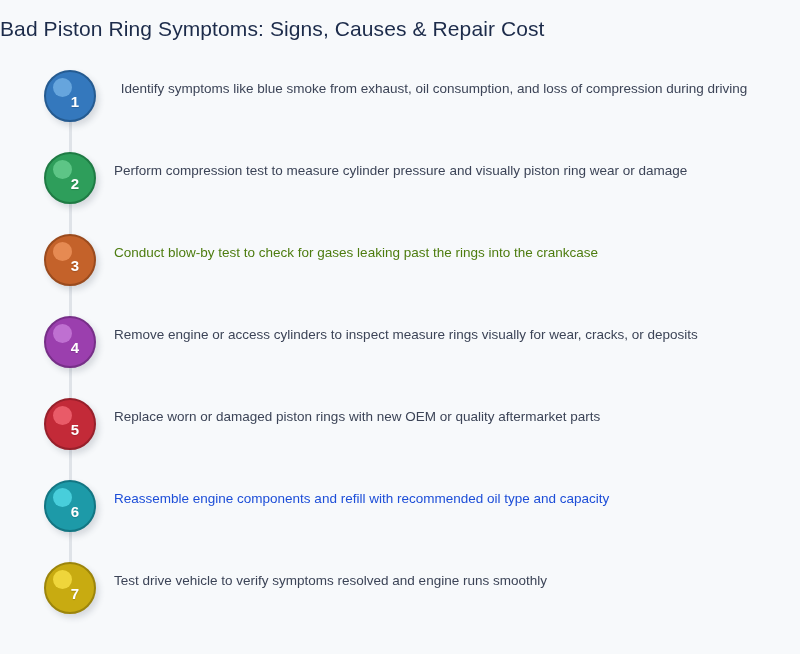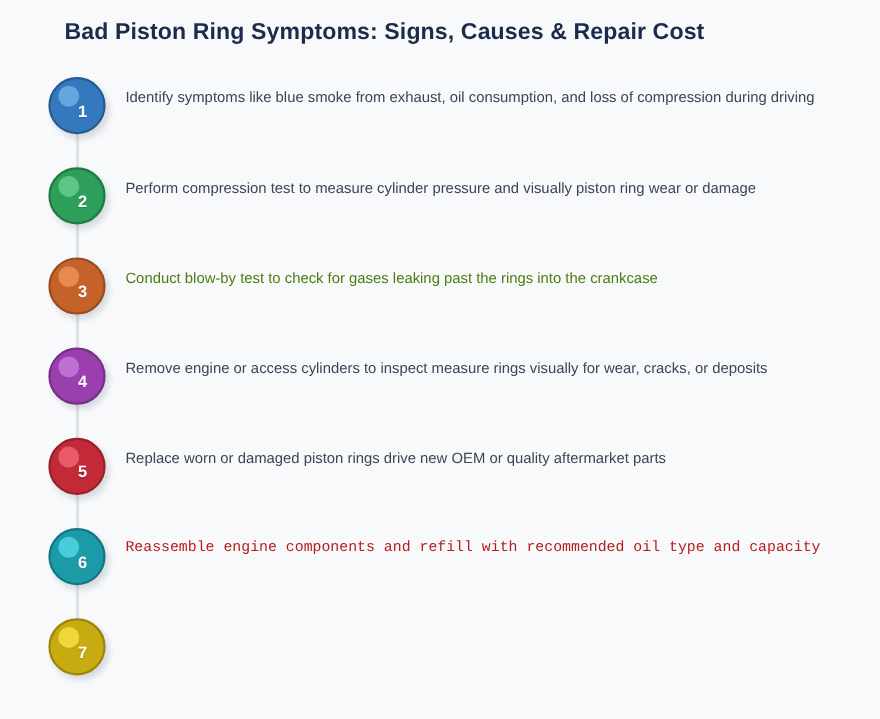--- a/index.html
+++ b/index.html
@@ -19,23 +19,22 @@
     width: 800px;
     height: 654px;
     box-sizing: border-box;
   }
 
   #page-title {
     position: absolute;
     top: 16px;
     left: 0;
     width: 699px;
-    text-align: center;
     font-size: 21px;
-    font-weight: bold;
+    font-weight: normal;
     color: #1c2b4a;
     letter-spacing: 0.1px;
     line-height: 26px;
   }
 
   #steps-list {
     position: absolute;
     top: 70px;
     left: 0;
     width: 800px;
@@ -119,21 +118,21 @@
 
   <div id="page-title" style="color: rgb(28, 43, 74);">Bad Piston Ring Symptoms: Signs, Causes &amp; Repair Cost</div>
 
   <div id="steps-list">
       <div class="step-row">
         <div class="step-connector" style="background: rgb(223, 227, 232);"></div>
         <div class="step-marker" style="background: rgb(52, 120, 189); border: 2px solid rgb(37, 91, 145);">
           <div class="step-highlight" style="background: rgb(106, 169, 224);"></div>
           <div class="step-number">1</div>
         </div>
-        <div class="step-text" style="color: rgb(60, 68, 87);">Identify symptoms like blue smoke from exhaust, oil consumption, and loss of compression during driving</div>
+        <div class="step-text" style="color: rgb(60, 68, 87); text-align: center;">Identify symptoms like blue smoke from exhaust, oil consumption, and loss of compression during driving</div>
       </div>
       <div class="step-row">
         <div class="step-connector" style="background: rgb(223, 227, 232);"></div>
         <div class="step-marker" style="background: rgb(46, 158, 91); border: 2px solid rgb(31, 123, 68);">
           <div class="step-highlight" style="background: rgb(98, 201, 138);"></div>
           <div class="step-number">2</div>
         </div>
         <div class="step-text" style="color: rgb(60, 68, 87);">Perform compression test to measure cylinder pressure and visually piston ring wear or damage</div>
       </div>
       <div class="step-row">
@@ -151,31 +150,32 @@
           <div class="step-number">4</div>
         </div>
         <div class="step-text" style="color: rgb(60, 68, 87);">Remove engine or access cylinders to inspect measure rings visually for wear, cracks, or deposits</div>
       </div>
       <div class="step-row">
         <div class="step-connector" style="background: rgb(223, 227, 232);"></div>
         <div class="step-marker" style="background: rgb(195, 42, 56); border: 2px solid rgb(151, 32, 43);">
           <div class="step-highlight" style="background: rgb(237, 95, 108);"></div>
           <div class="step-number">5</div>
         </div>
-        <div class="step-text" style="color: rgb(60, 68, 87);">Replace worn or damaged piston rings drive new OEM or quality aftermarket parts</div>
+        <div class="step-text" style="color: rgb(60, 68, 87);">Replace worn or damaged piston rings with new OEM or quality aftermarket parts</div>
       </div>
       <div class="step-row">
         <div class="step-connector" style="background: rgb(223, 227, 232);"></div>
         <div class="step-marker" style="background: rgb(29, 154, 168); border: 2px solid rgb(19, 118, 131);">
           <div class="step-highlight" style="background: rgb(76, 211, 224);"></div>
           <div class="step-number">6</div>
         </div>
-        <div class="step-text" style="color: #b91c1c; font-family: Liberation Mono, monospace;">Reassemble engine components and refill with recommended oil type and capacity</div>
+        <div class="step-text" style="color: #1d4ed8;">Reassemble engine components and refill with recommended oil type and capacity</div>
       </div>
       <div class="step-row">
         <div class="step-marker" style="background: rgb(200, 171, 17); border: 2px solid rgb(156, 133, 11);">
           <div class="step-highlight" style="background: rgb(242, 217, 63);"></div>
           <div class="step-number">7</div>
         </div>
+        <div class="step-text" style="color: rgb(60, 68, 87);">Test drive vehicle to verify symptoms resolved and engine runs smoothly</div>
       </div>
     </div>
 
 </div>
 
 </body></html>

